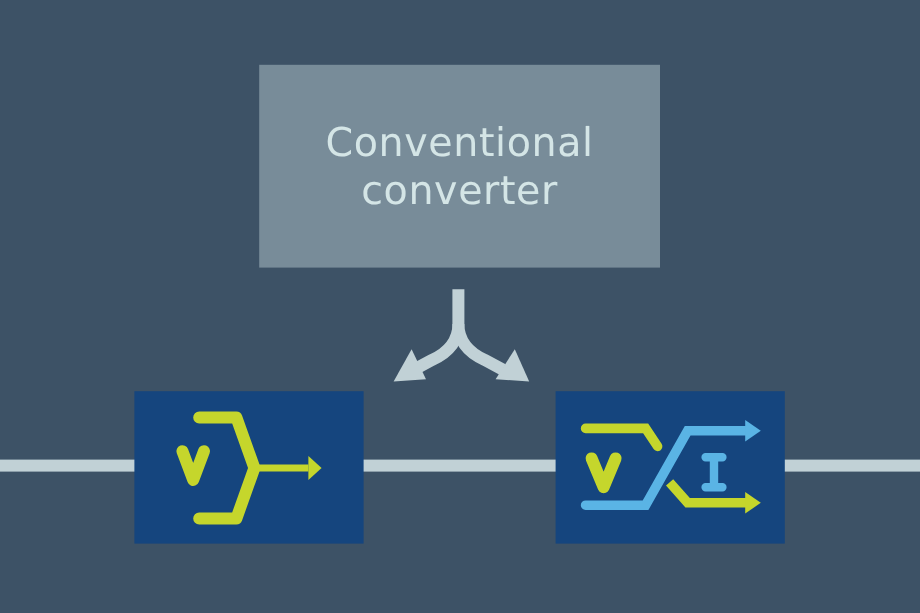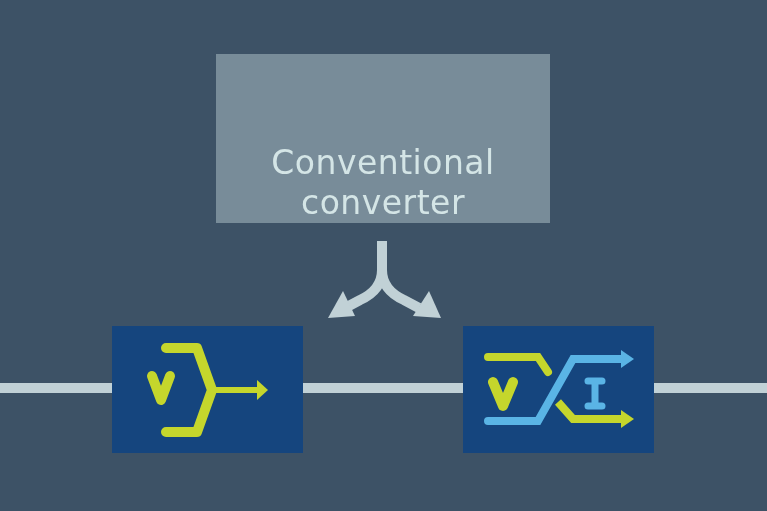--- a/index.html
+++ b/index.html
@@ -1,18 +1,18 @@
 <!DOCTYPE html>
 <html><head>
 <meta charset="utf-8">
 <style>
   html,body{margin:0;padding:0;}
   body{width:767px;height:511px;overflow:hidden;background:#3d5266;position:relative;font-family:"DejaVu Sans",sans-serif;}
   .line{position:absolute;left:0;top:383px;width:767px;height:10px;background:#c1d1d6;}
-  .conv{position:absolute;left:216px;top:54px;width:334px;height:169px;background:#788c99;display:flex;align-items:flex-end;justify-content:center;text-align:center;}
+  .conv{position:absolute;left:216px;top:54px;width:334px;height:169px;background:#788c99;display:flex;align-items:center;justify-content:center;text-align:center;}
   .conv span{color:#d4e5e6;font-size:33px;line-height:40px;letter-spacing:0.5px;}
   .block{position:absolute;top:326px;width:191px;height:127px;background:#15457e;}
   .b1{left:112px;}
   .b2{left:463px;}
   svg{position:absolute;left:0;top:0;}
 </style>
 </head>
 <body>
 
 <div class="line"></div>

